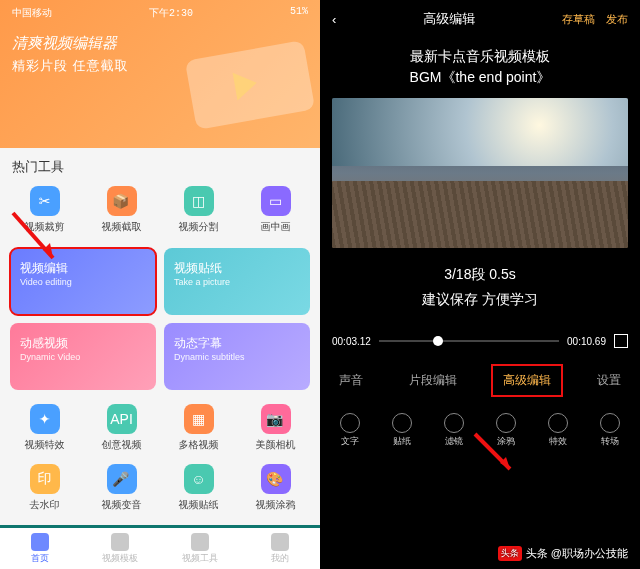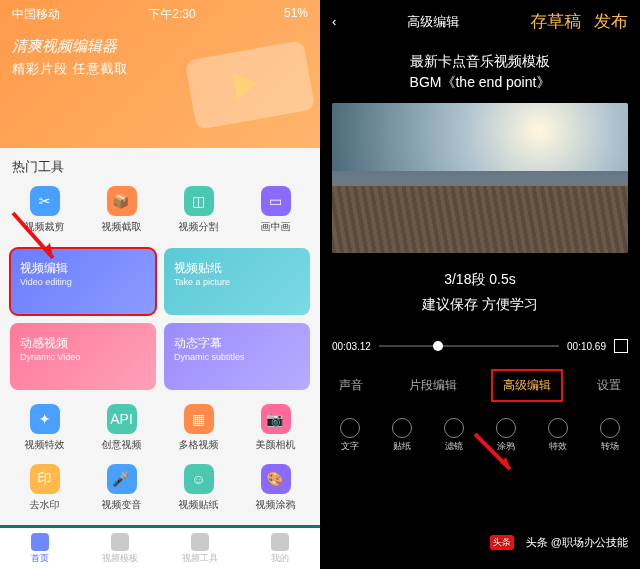--- a/index.html
+++ b/index.html
@@ -3,21 +3,21 @@
 <meta charset="utf-8">
 <style>
 * { margin: 0; padding: 0; box-sizing: border-box; }
 body { font-family: -apple-system, "PingFang SC", sans-serif; background: #fff; width: 640px; height: 569px; display: flex; }
 .phone { flex: 1; position: relative; overflow: hidden; }
 .left { background: #f5f5f5; }
 .right { background: #000; color: #fff; }
 
 
 .l-header { height: 148px; background: linear-gradient(135deg,#ff9a4a,#ffb56b); color: #fff; padding: 6px 12px; position: relative; overflow: hidden; }
-.status { display: flex; justify-content: space-between; font-size: 12px; }
+.status { display: flex; justify-content: space-between; font-size: 10px; font-family: Liberation Mono, monospace; }
 .l-title { font-size: 15px; margin-top: 14px; font-weight: 500; font-style: italic; }
 .l-sub { font-size: 13px; margin-top: 4px; letter-spacing: 1px; }
 .phone-illus { position: absolute; right: 10px; top: 50px; width: 120px; height: 70px; background: rgba(255,255,255,.3); border-radius: 10px; transform: rotate(-10deg); }
 .phone-illus::after { content:""; position:absolute; left:45px; top:20px; border-left:22px solid #ffd27a; border-top:14px solid transparent; border-bottom:14px solid transparent; }
 .section-title { font-size: 13px; padding: 10px 12px 6px; color: #333; }
 .grid4 { display: grid; grid-template-columns: repeat(4,1fr); gap: 4px; padding: 0 8px; }
 .tool { display: flex; flex-direction: column; align-items: center; gap: 4px; padding: 4px 0; }
 .tool-icon { width: 30px; height: 30px; border-radius: 8px; display: flex; align-items: center; justify-content: center; color: #fff; font-size: 14px; }
 .tool-label { font-size: 10px; color: #444; }
 .cards { display: grid; grid-template-columns: 1fr 1fr; gap: 8px; padding: 10px; }
@@ -30,37 +30,37 @@
 .c4 { background: linear-gradient(135deg,#9a8cff,#b8abff); }
 .bottom-nav { position: absolute; bottom: 0; left: 0; right: 0; height: 44px; background: #fff; border-top: 3px solid #0f766e; display: flex; }
 .nav-item { flex: 1; display: flex; flex-direction: column; align-items: center; justify-content: center; gap: 1px; font-size: 9px; color: #bbb; }
 .nav-item.active { color: #4a6cff; }
 .nav-icon { width: 18px; height: 18px; border-radius: 4px; background: currentColor; opacity: .8; }
 .arrow-red { position: absolute; left: 8px; top: 208px; width: 60px; height: 60px; pointer-events: none; z-index: 10;}
 .arrow-red svg { overflow: visible; }
 
 
 .r-top { display: flex; justify-content: space-between; align-items: center; padding: 10px 12px; font-size: 13px; }
-.r-actions { color: #ffb84d; font-size: 17px; }
+.r-actions { color: #ffb84d; font-size: 11px; }
 .r-actions span + span { margin-left: 8px; }
 .r-title { text-align: center; font-size: 14px; line-height: 1.5; padding: 8px 0 10px; }
 .preview { margin: 0 12px; height: 150px; background: linear-gradient(180deg,#3b4a5a 0%,#6b7a88 50%,#8a6a4a 100%); border-radius: 2px; position: relative; overflow: hidden; }
 .sky { position:absolute; inset:0 0 55% 0; background: radial-gradient(circle at 70% 40%, #fff8e0 0%, #b0c4d0 35%, #4a6a7a 100%);}
 .tracks { position:absolute; inset:55% 0 0 0; background: repeating-linear-gradient(80deg,#5a4a3a 0 4px,#6a5848 4px 8px);}
 .seg-info { text-align: center; padding: 14px 0; font-size: 14px; line-height: 1.8; }
 .timeline { display: flex; align-items: center; gap: 8px; padding: 8px 12px; font-size: 10px; }
 .tl-bar { flex: 1; height: 2px; background: #444; position: relative; }
 .tl-dot { position: absolute; left: 30%; top: -4px; width: 10px; height: 10px; border-radius: 50%; background: #fff; }
 .edit-tabs { display: flex; justify-content: space-around; padding: 12px 8px; font-size: 12px; gap: 24px; }
 .tab { color: #aaa; padding: 4px 8px; }
 .tab.active { color: #ffb84d; outline: 2px solid #e11; outline-offset: 2px; }
 .r-tools { display: flex; justify-content: space-around; padding: 8px 4px 6px; }
 .r-tool { display: flex; flex-direction: column; align-items: center; gap: 2px; font-size: 9px; color: #ccc; }
 .r-ticon { width: 20px; height: 20px; border: 1px solid #888; border-radius: 50%; }
-.watermark { position: absolute; bottom: 19px; right: 12px; font-size: 11px; color: #fff; display: flex; align-items: center; gap: 12px; text-shadow: 0 0 3px #000; }
+.watermark { position: absolute; bottom: 8px; right: 12px; font-size: 11px; color: #fff; display: flex; align-items: center; gap: 4px; text-shadow: 0 0 3px #000; }
 .wm-badge { background:#e11; color:#fff; font-size:9px; padding:1px 3px; border-radius:3px;}
 .arrow-red2 { position:absolute; right:120px; bottom:90px; width:50px; height:50px; pointer-events:none; z-index:10;}
 .expand-icon { width:14px; height:14px; border:1px solid #fff; }
 </style>
 </head>
 <body>
 
 <div class="phone left">
   <div class="l-header">
     <div class="status">

